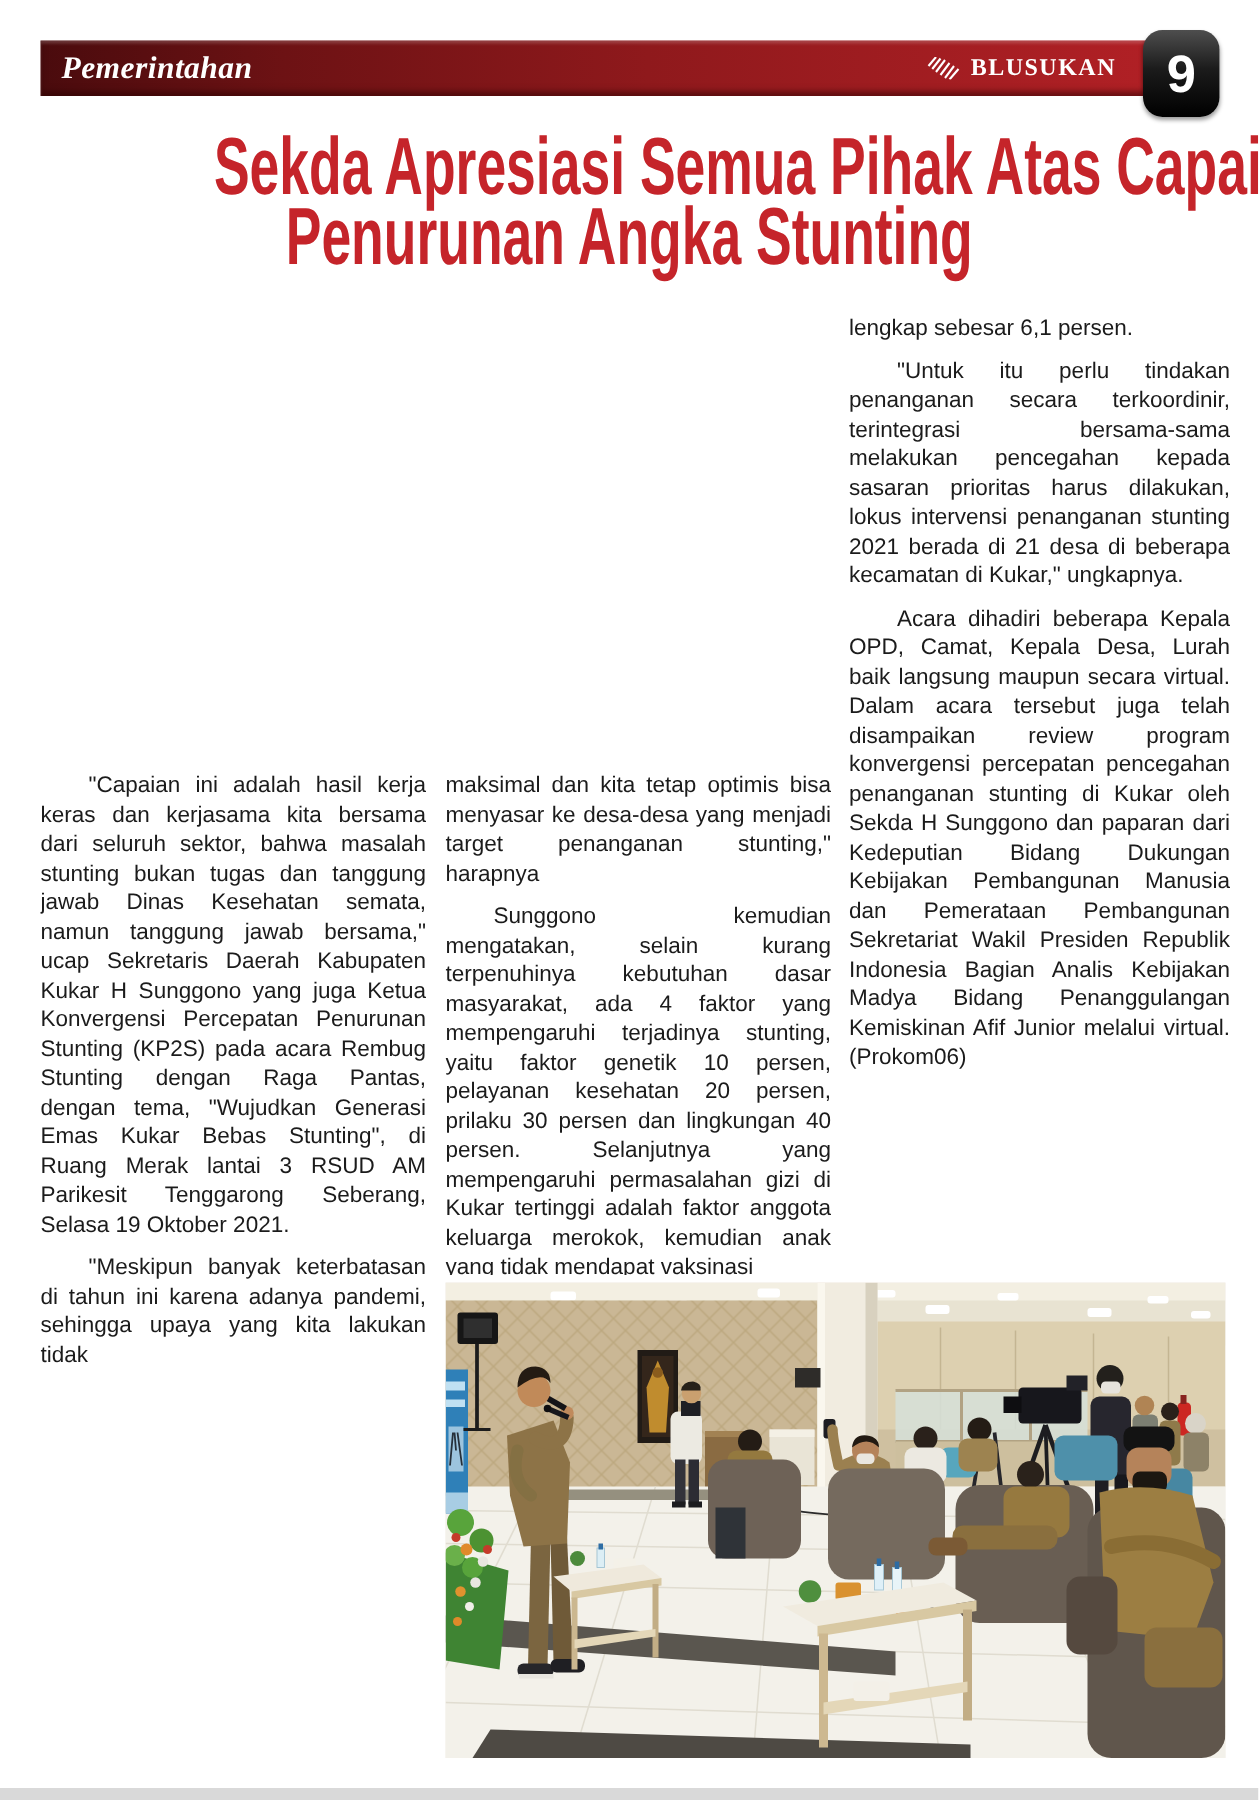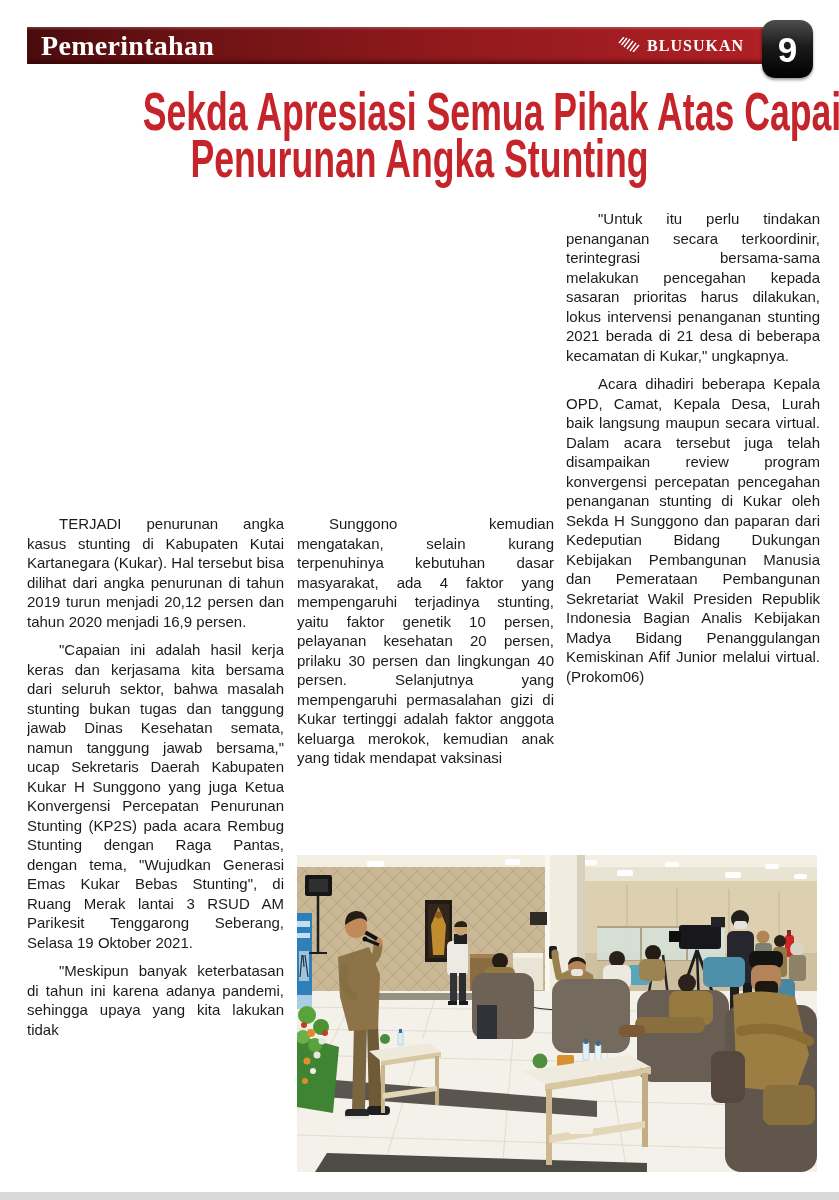--- a/index.html
+++ b/index.html
@@ -5,22 +5,22 @@
   html,body{margin:0;padding:0;}
   body{width:839px;height:1200px;position:relative;background:#ffffff;
        font-family:"Liberation Sans",sans-serif;overflow:hidden;}
 
   
   .topbar{position:absolute;left:27px;top:27px;width:737px;height:37px;
     background:linear-gradient(to right,#4a0b0d 0%,#6d1214 22%,#8f191c 55%,#b02025 100%);
     box-shadow:inset 0 2px 2px rgba(255,255,255,.18), inset 0 -3px 4px rgba(40,0,0,.55);
     display:flex;align-items:center;justify-content:space-between;}
   .section-label{color:#ffffff;font-family:"Liberation Serif",serif;font-weight:bold;
-    font-size:28px;padding-left:14px;letter-spacing:.3px;}
-  .brand{display:flex;gap:7px;padding-right:20px;}
+    font-size:21px;padding-left:14px;letter-spacing:.3px;font-style:italic;}
+  .brand{display:flex;align-items:center;gap:7px;padding-right:20px;}
   .brand-label{color:#ffffff;font-family:"Liberation Serif",serif;font-weight:bold;
     font-size:16px;letter-spacing:1px;}
   .pagenum{position:absolute;left:762px;top:20px;width:51px;height:58px;border-radius:13px;
     background:linear-gradient(#4e4e4e 0%,#1b1b1b 45%,#000000 100%);
     box-shadow:0 2px 3px rgba(0,0,0,.4);
     display:flex;align-items:center;justify-content:center;}
   .pagenum span{color:#ffffff;font-weight:bold;font-size:35px;line-height:1;}
 
   
   .headline{position:absolute;left:0;top:88px;width:839px;margin:0;text-align:center;
@@ -69,30 +69,31 @@
   <div class="pagenum">
     <span>9</span>
   </div>
 
   <h1 class="headline">
     <span class="hl-line">Sekda Apresiasi Semua Pihak Atas Capaian</span>
     <span class="hl-line">Penurunan Angka Stunting</span>
   </h1>
 
   <div class="col col1">
-    <p class="indent">TERJADI penurunan angka kasus stunting di Kabupaten Kutai Kartanegara (Kukar). Hal tersebut bisa dilihat dari angka penurunan di tahun 2019 turun menjadi 20,12 persen dan tahun 2020 menjadi 16,9 persen.</p>
     <p class="indent">"Capaian ini adalah hasil kerja keras dan kerjasama kita bersama dari seluruh sektor, bahwa masalah stunting bukan tugas dan tanggung jawab Dinas Kesehatan semata, namun tanggung jawab bersama," ucap Sekretaris Daerah Kabupaten Kukar H Sunggono yang juga Ketua Konvergensi Percepatan Penurunan Stunting (KP2S) pada acara Rembug Stunting dengan Raga Pantas, dengan tema, "Wujudkan Generasi Emas Kukar Bebas Stunting", di Ruang Merak lantai 3 RSUD AM Parikesit Tenggarong Seberang, Selasa 19 Oktober 2021.</p>
     <p class="indent">"Meskipun banyak keterbatasan di tahun ini karena adanya pandemi, sehingga upaya yang kita lakukan tidak</p>
   </div>
 
   <div class="col col2">
+    <p>maksimal dan kita tetap optimis bisa menyasar ke desa-desa yang menjadi target penanganan stunting," harapnya</p>
     <p class="indent">Sunggono kemudian mengatakan, selain kurang terpenuhinya kebutuhan dasar masyarakat, ada 4 faktor yang mempengaruhi terjadinya stunting, yaitu faktor genetik 10 persen, pelayanan kesehatan 20 persen, prilaku 30 persen dan lingkungan 40 persen. Selanjutnya yang mempengaruhi permasalahan gizi di Kukar tertinggi adalah faktor anggota keluarga merokok, kemudian anak yang tidak mendapat vaksinasi</p>
   </div>
 
   <div class="col col3">
+    <p>lengkap sebesar 6,1 persen.</p>
     <p class="indent">"Untuk itu perlu tindakan penanganan secara terkoordinir, terintegrasi bersama-sama melakukan pencegahan kepada sasaran prioritas harus dilakukan, lokus intervensi penanganan stunting 2021 berada di 21 desa di beberapa kecamatan di Kukar," ungkapnya.</p>
     <p class="indent">Acara dihadiri beberapa Kepala OPD, Camat, Kepala Desa, Lurah baik langsung maupun secara virtual. Dalam acara tersebut juga telah disampaikan review program konvergensi percepatan pencegahan penanganan stunting di Kukar oleh Sekda H Sunggono dan paparan dari Kedeputian Bidang Dukungan Kebijakan Pembangunan Manusia dan Pemerataan Pembangunan Sekretariat Wakil Presiden Republik Indonesia Bagian Analis Kebijakan Madya Bidang Penanggulangan Kemiskinan Afif Junior melalui virtual. (Prokom06)</p>
   </div>
 
   <figure class="photo">
     <svg viewBox="0 0 520 317" preserveAspectRatio="none">
       <defs>
         <pattern id="diamond" width="16" height="16" patternUnits="userSpaceOnUse">
           <rect width="16" height="16" fill="#cab795"></rect>
           <path d="M0 8 L8 0 L16 8 L8 16 Z" fill="none" stroke="#bca87f" stroke-width="1"></path>

